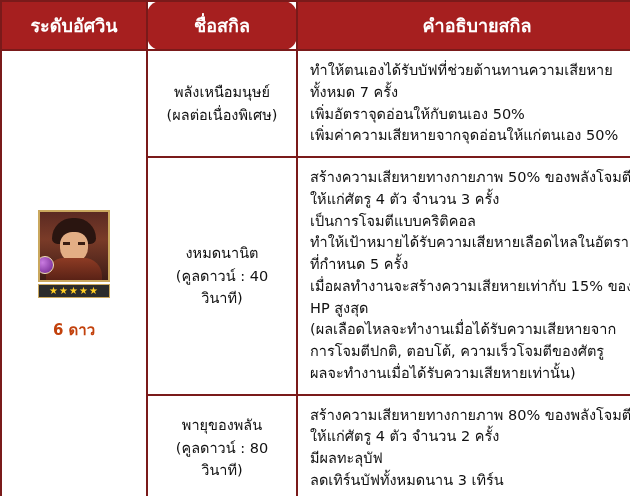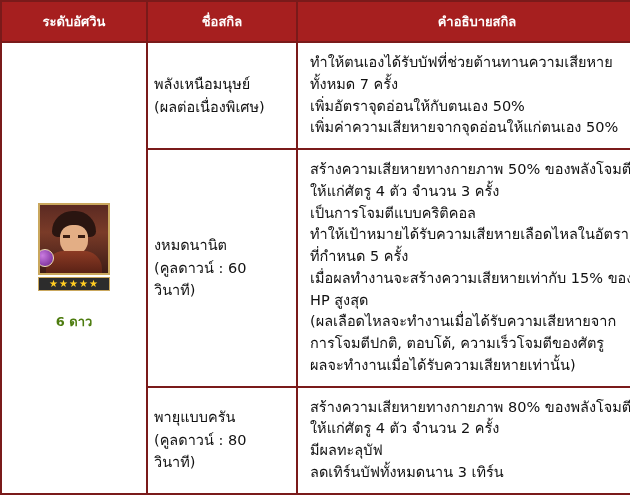--- a/index.html
+++ b/index.html
@@ -19,28 +19,28 @@
     table-layout: fixed;
     border: 2px solid #7a1a1a;
   }
   .skill-table td, .skill-table th {
     border: 2px solid #7a1a1a;
     vertical-align: middle;
   }
   thead th {
     background: #a61f1f;
     color: #ffffff;
-    font-size: 13px;
+    font-size: 18px;
     font-weight: bold;
     padding: 9px 4px;
     text-align: center;
     letter-spacing: 0px;
   }
   .col-rank { width: 136px; }
-  .col-name { width: 140px; }
+  .col-name { width: 140px; border-radius: 14px; }
   .col-desc { width: 350px; }
 
   .rank-cell {
     text-align: center;
     vertical-align: middle;
     background: #ffffff;
     padding: 4px;
   }
   .portrait-wrap {
     display: inline-block;
@@ -111,26 +111,27 @@
     width: 72px;
     box-sizing: border-box;
     font-size: 10px;
     line-height: 12px;
     color: #ffcc22;
     letter-spacing: 1px;
     text-align: center;
   }
   .rank-label {
     margin-top: 20px;
-    font-size: 13px;
+    font-size: 15px;
     font-weight: bold;
-    color: #4d7c0f;
+    color: #c2410c;
   }
 
   .name-cell {
+    text-align: center;
     font-size: 14.5px;
     color: #111111;
     line-height: 1.55;
     padding: 10px 6px;
   }
   .name-cell .sub {
     display: block;
   }
 
   .desc-cell {
@@ -178,38 +179,38 @@
       <td class="desc-cell">
         <p>ทำให้ตนเองได้รับบัฟที่ช่วยต้านทานความเสียหาย</p>
         <p>ทั้งหมด 7 ครั้ง</p>
         <p>เพิ่มอัตราจุดอ่อนให้กับตนเอง 50%</p>
         <p>เพิ่มค่าความเสียหายจากจุดอ่อนให้แก่ตนเอง 50%</p>
       </td>
     </tr>
     <tr>
       <td class="name-cell">
         <span>งหมดนานิต</span>
-        <span class="sub">(คูลดาวน์ : 60 วินาที)</span>
+        <span class="sub">(คูลดาวน์ : 40 วินาที)</span>
       </td>
       <td class="desc-cell">
         <p>สร้างความเสียหายทางกายภาพ 50% ของพลังโจมตี</p>
         <p>ให้แก่ศัตรู 4 ตัว จำนวน 3 ครั้ง</p>
         <p>เป็นการโจมตีแบบคริติคอล</p>
         <p>ทำให้เป้าหมายได้รับความเสียหายเลือดไหลในอัตรา</p>
         <p>ที่กำหนด 5 ครั้ง</p>
         <p>เมื่อผลทำงานจะสร้างความเสียหายเท่ากับ 15% ของ</p>
         <p>HP สูงสุด</p>
         <p>(ผลเลือดไหลจะทำงานเมื่อได้รับความเสียหายจาก</p>
         <p>การโจมตีปกติ, ตอบโต้, ความเร็วโจมตีของศัตรู</p>
         <p>ผลจะทำงานเมื่อได้รับความเสียหายเท่านั้น)</p>
       </td>
     </tr>
     <tr>
       <td class="name-cell">
-        <span>พายุแบบครัน</span>
+        <span>พายุของพลัน</span>
         <span class="sub">(คูลดาวน์ : 80 วินาที)</span>
       </td>
       <td class="desc-cell">
         <p>สร้างความเสียหายทางกายภาพ 80% ของพลังโจมตี</p>
         <p>ให้แก่ศัตรู 4 ตัว จำนวน 2 ครั้ง</p>
         <p>มีผลทะลุบัฟ</p>
         <p>ลดเทิร์นบัฟทั้งหมดนาน 3 เทิร์น</p>
       </td>
     </tr>
   </tbody>

